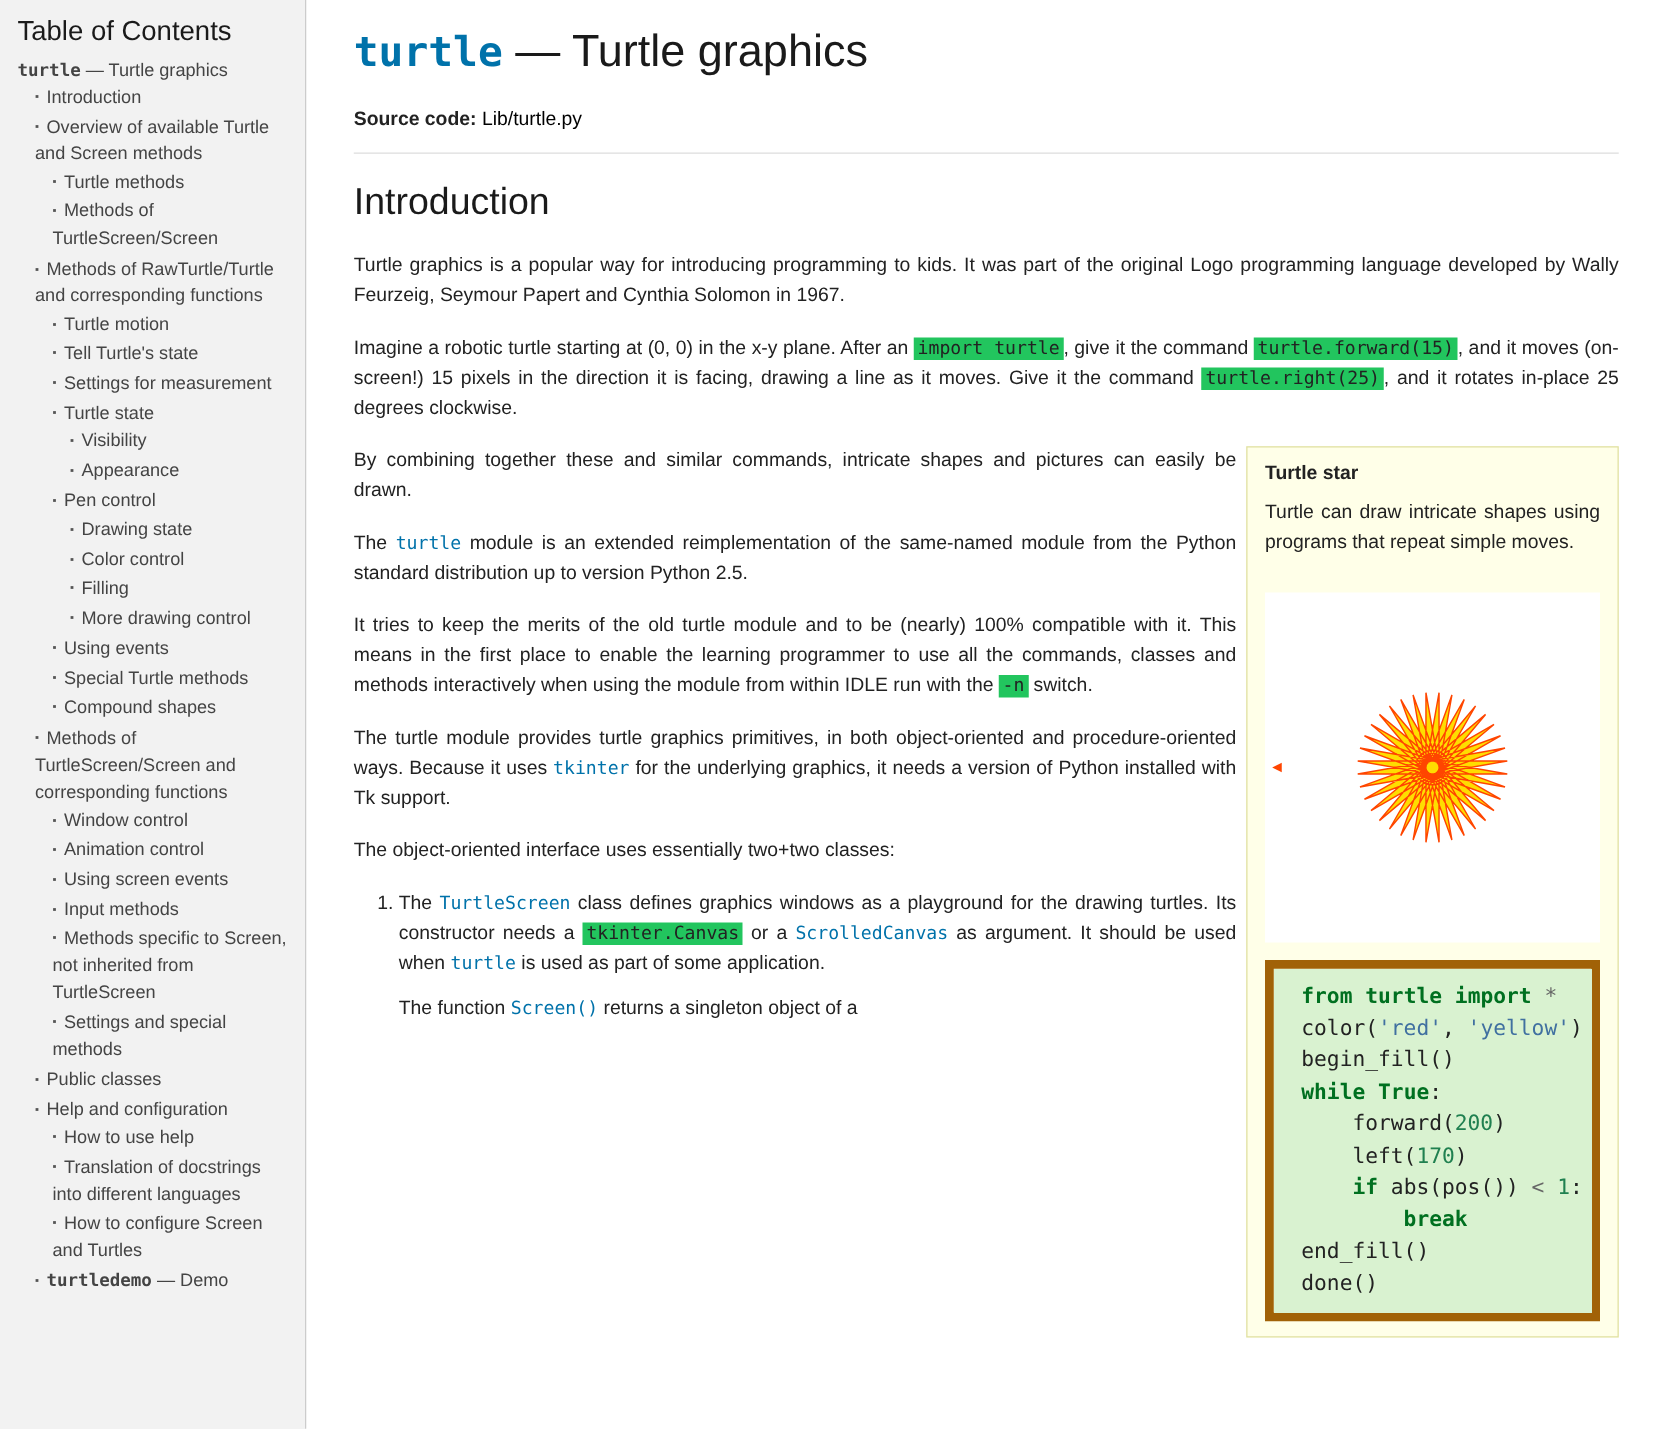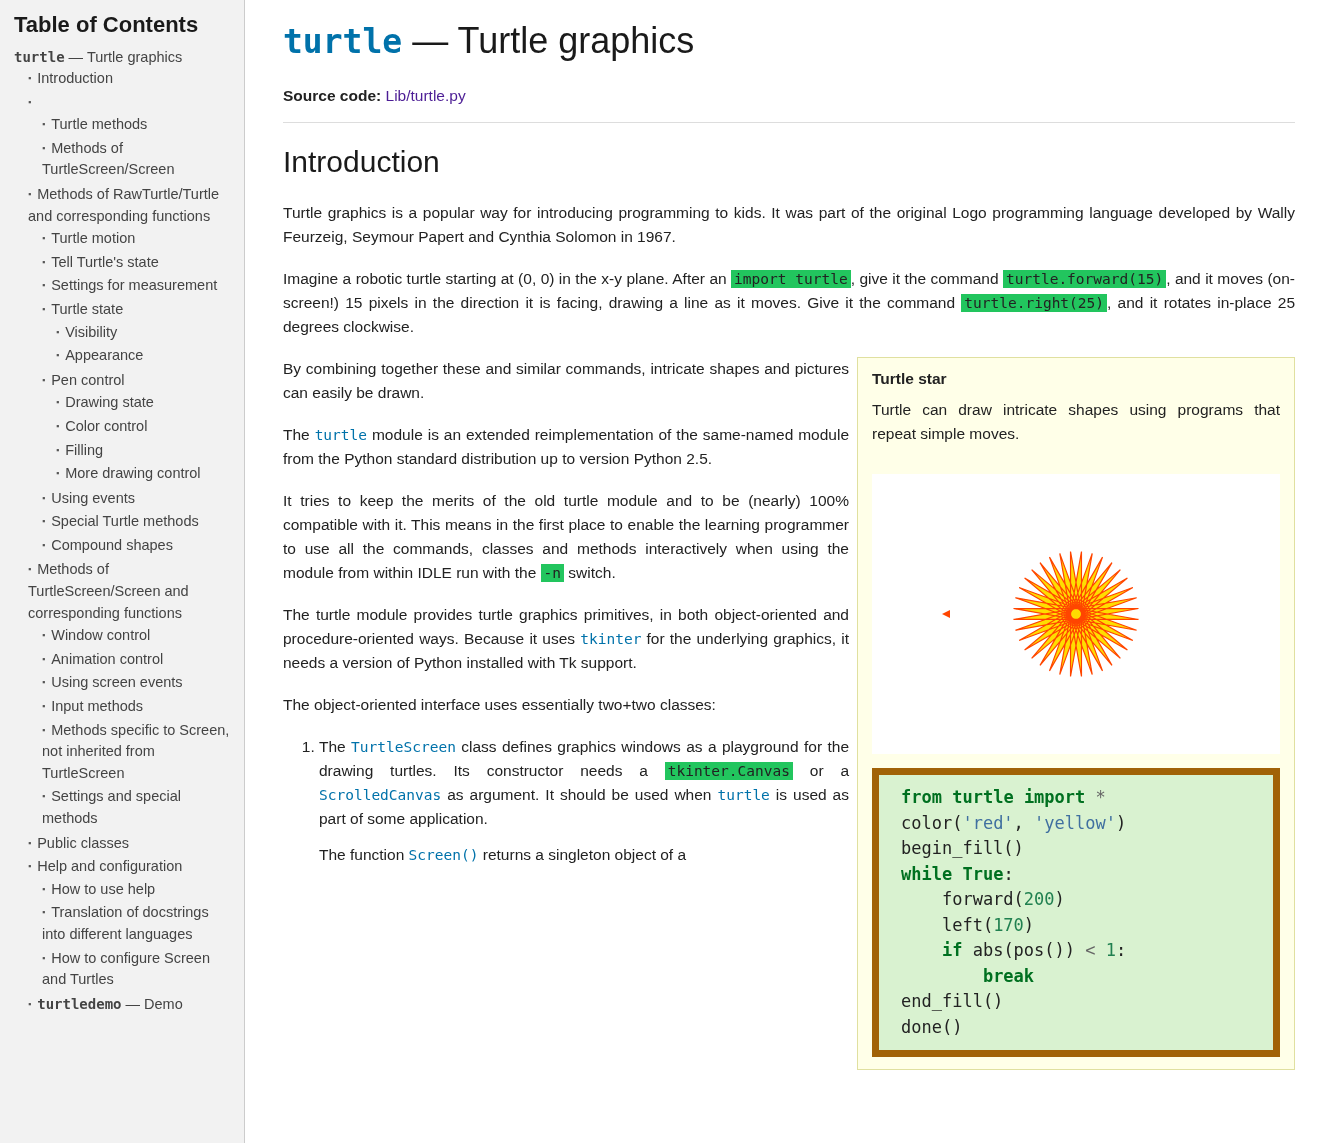--- a/index.html
+++ b/index.html
@@ -22,21 +22,21 @@
     .collapse-handle {
       position: absolute;
       right: -7px;
       top: 480px;
       color: #999;
       font-size: 12px;
       cursor: pointer;
     }
     .sidebar h3 {
       font-size: 22px;
-      font-weight: bold;
+      font-weight: normal;
       color: #1a1a1a;
       margin-bottom: 10px;
     }
     .sidebar ul { list-style: none; }
     .sidebar > ul > li { margin-bottom: 4px; }
     .sidebar ul ul { padding-left: 14px; }
     .sidebar ul ul li::before {
       content: "▪";
       font-size: 9px;
       color: #555;
@@ -75,21 +75,21 @@
       font-family: "Menlo","Consolas",monospace;
       color: #0072aa;
       font-weight: bold;
       font-size: 33px;
     }
     .source-line {
       margin-bottom: 14px;
       font-size: 15.5px;
     }
     .source-line strong { font-weight: bold; }
-    .source-line a { color: #4c1d95; text-decoration: none; margin-top: 40px; }
+    .source-line a { color: #000000; text-decoration: none; margin-top: 40px; }
     hr { border: none; border-top: 1px solid #ddd; margin-bottom: 22px; }
     h2 {
       font-size: 30px;
       font-weight: normal;
       color: #1a1a1a;
       margin-bottom: 22px;
     }
     p {
       line-height: 1.55;
       margin-bottom: 18px;
@@ -107,21 +107,21 @@
       font-family: "Menlo","Consolas",monospace;
       color: #0072aa;
       font-size: 14.5px;
     }
     .content-row {
       display: flex;
       gap: 8px;
     }
     .left-col { flex: 1; }
     .sidebar-box {
-      width: 438px;
+      width: 298px;
       background: #ffffe8;
       border: 1px solid #e0e0a0;
       padding: 12px 14px;
       flex-shrink: 0;
     }
     .sidebar-box .title {
       font-weight: bold;
       font-size: 15.5px;
       margin-bottom: 10px;
     }
@@ -158,21 +158,21 @@
 <body>
 
 <aside class="sidebar">
   <span class="collapse-handle">«</span>
   <h3>Table of Contents</h3>
   <ul>
     <li>
       <a href="#"><code class="xref">turtle</code><span> — </span><span>Turtle graphics</span></a>
       <ul>
         <li><a href="#">Introduction</a></li>
-        <li>
+        <li><a href="#">Overview of available Turtle and Screen methods</a>
           <ul>
             <li><a href="#">Turtle methods</a></li>
             <li><a href="#">Methods of TurtleScreen/Screen</a></li>
           </ul>
         </li>
         <li><a href="#">Methods of RawTurtle/Turtle and corresponding functions</a>
           <ul>
             <li><a href="#">Turtle motion</a></li>
             <li><a href="#">Tell Turtle's state</a></li>
             <li><a href="#">Settings for measurement</a></li>

